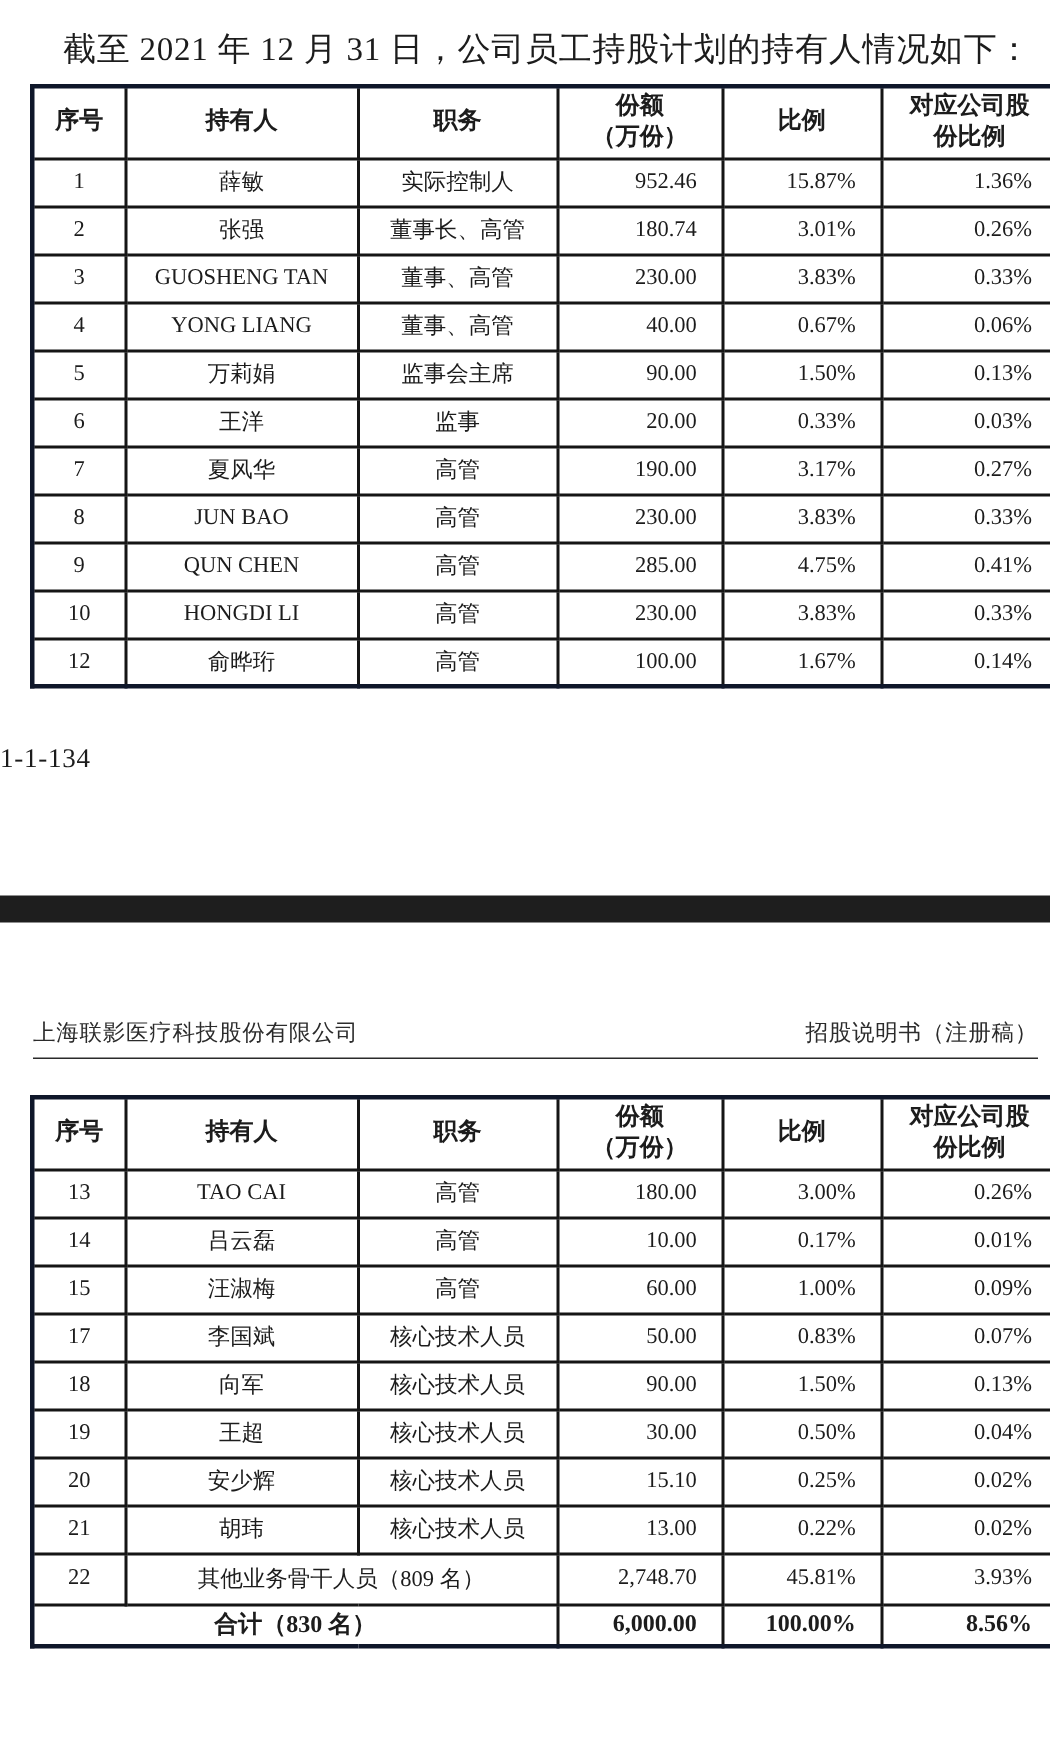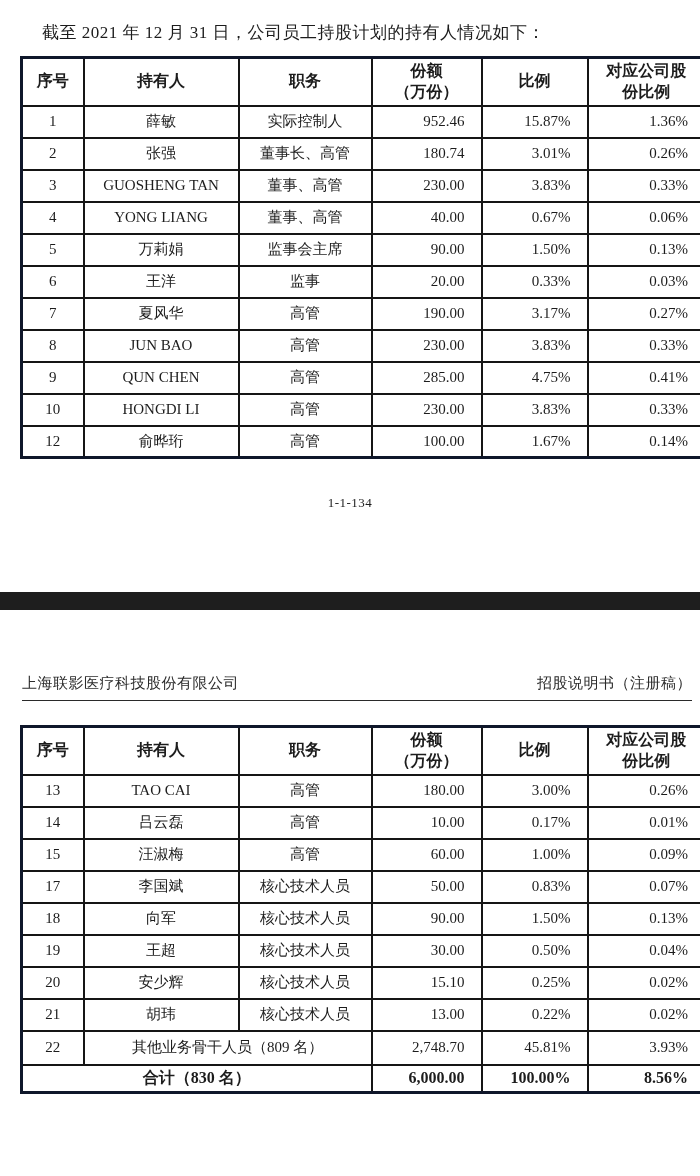--- a/index.html
+++ b/index.html
@@ -6,21 +6,21 @@
   html, body { background: #ffffff; }
   body {
     width: 700px; height: 1176px;
     font-family: "Liberation Serif", "DejaVu Serif", serif;
     color: #1c1c1c;
     overflow: hidden;
     position: relative;
   }
   .intro {
     margin: 20px 8px 0 42px;
-    font-size: 17px;
+    font-size: 22px;
     line-height: 26px;
     letter-spacing: 0.5px;
   }
   table.h-table {
     border-collapse: collapse;
     table-layout: fixed;
     width: 684px;
     margin-left: 20px;
     border: 3px solid #0f172a;
   }
@@ -42,22 +42,22 @@
   .h-table td { height: 32px; vertical-align: middle; }
   .h-table td.ctr { text-align: center; padding: 2px 4px; }
   .h-table td.num { text-align: right; padding: 2px 16px 2px 4px; }
   .h-table td.bold { font-weight: bold; font-size: 16px; }
   .h-table tr.row-merged td { height: 34px; }
   .h-table tr.row-total td { height: 22px; border-top: 2px solid #151515; }
   #table1 { margin-top: 10px; }
   #table2 { margin-top: 24px; }
   .page-num {
     margin-top: 36px;
-    text-align: center;
-    font-size: 13px;
+    text-align: left;
+    font-size: 18px;
     letter-spacing: 0.5px;
   }
   .page-break-bar {
     margin-top: 81px;
     width: 700px;
     height: 18px;
     background: #1e1e1e;
   }
   .doc-header {
     margin: 64px 8px 0 22px;

